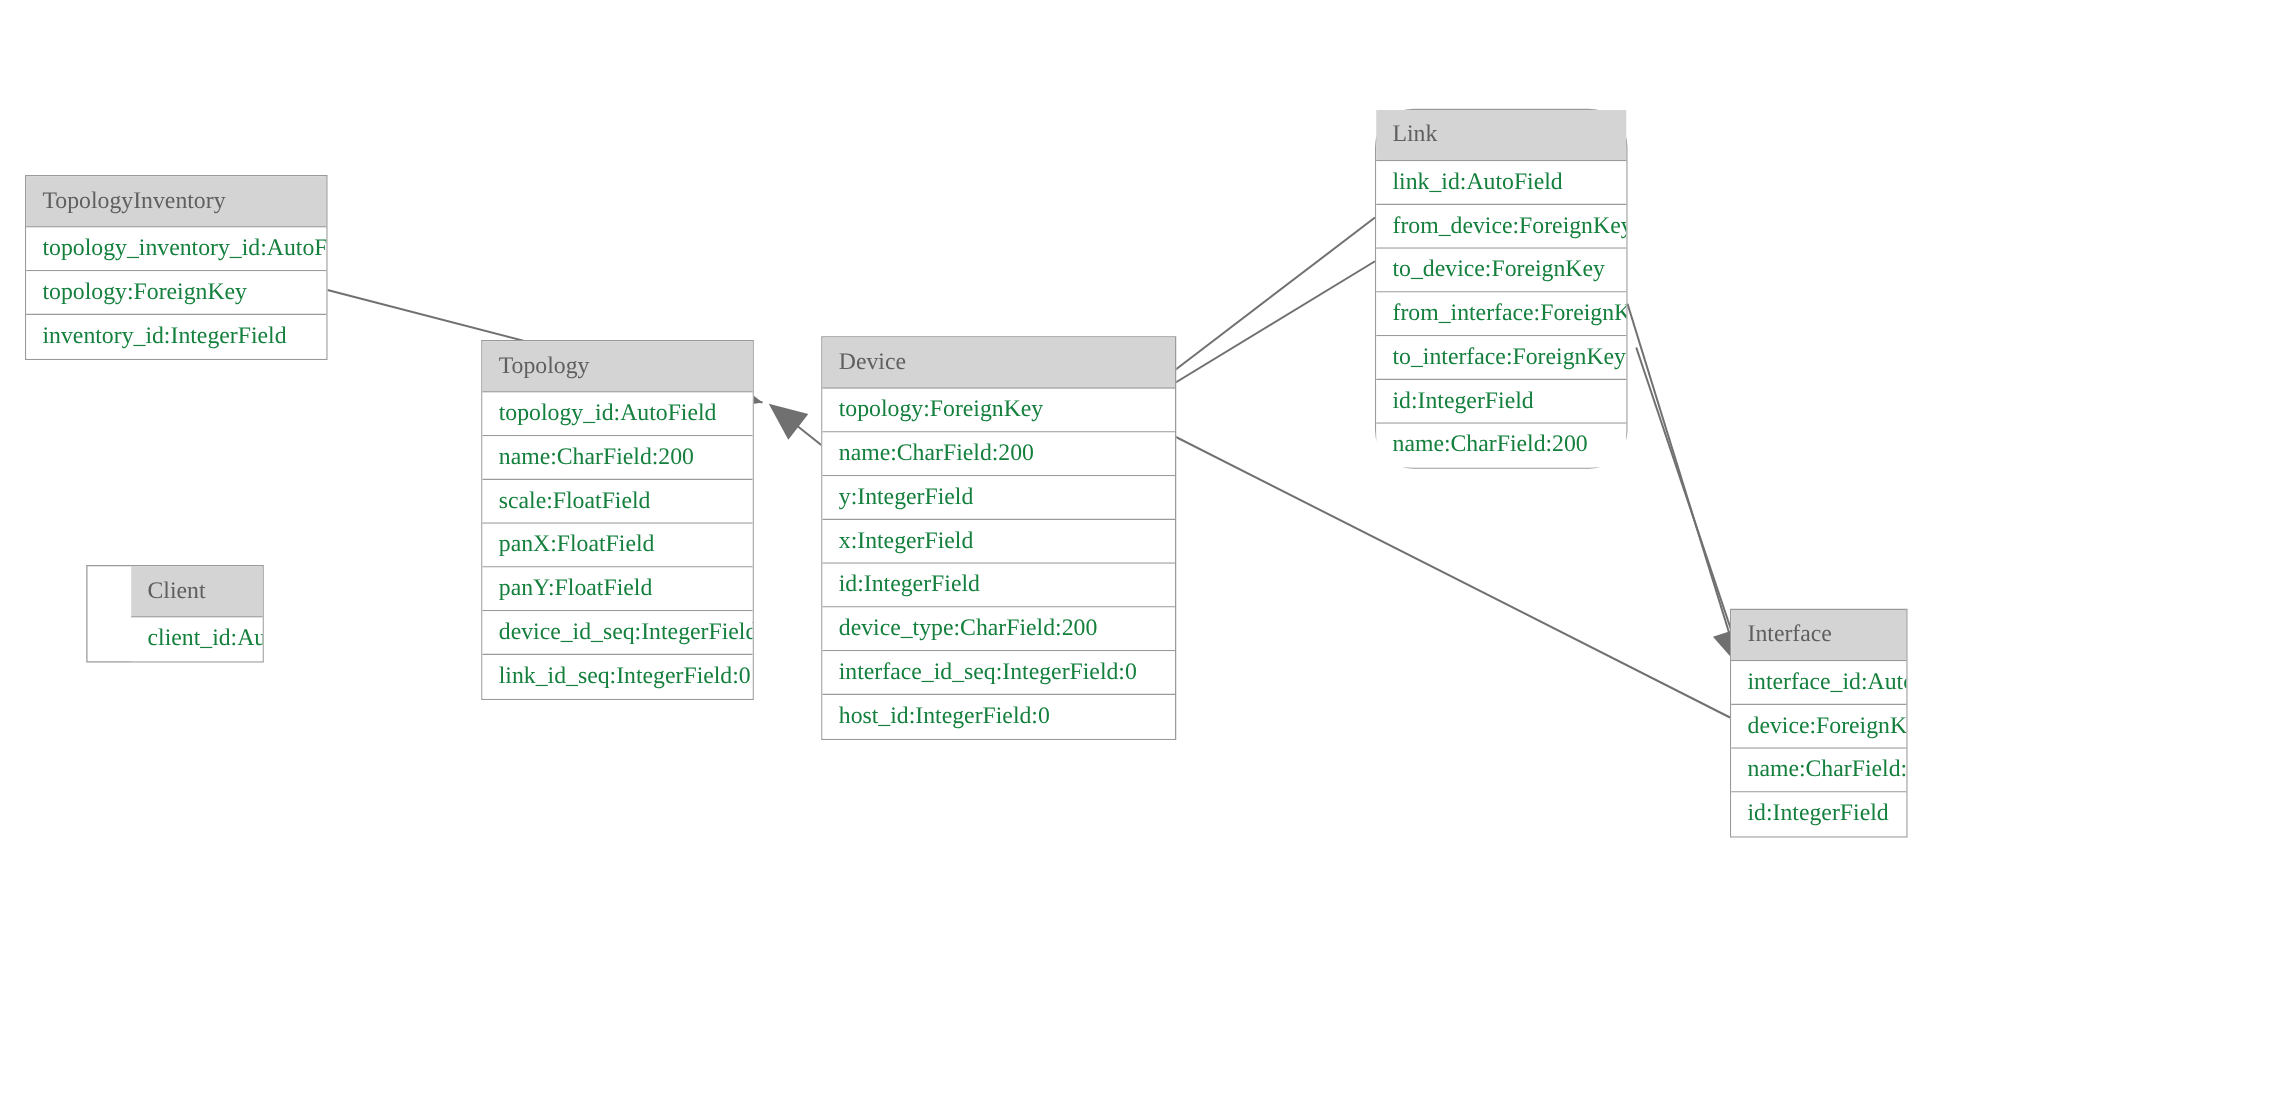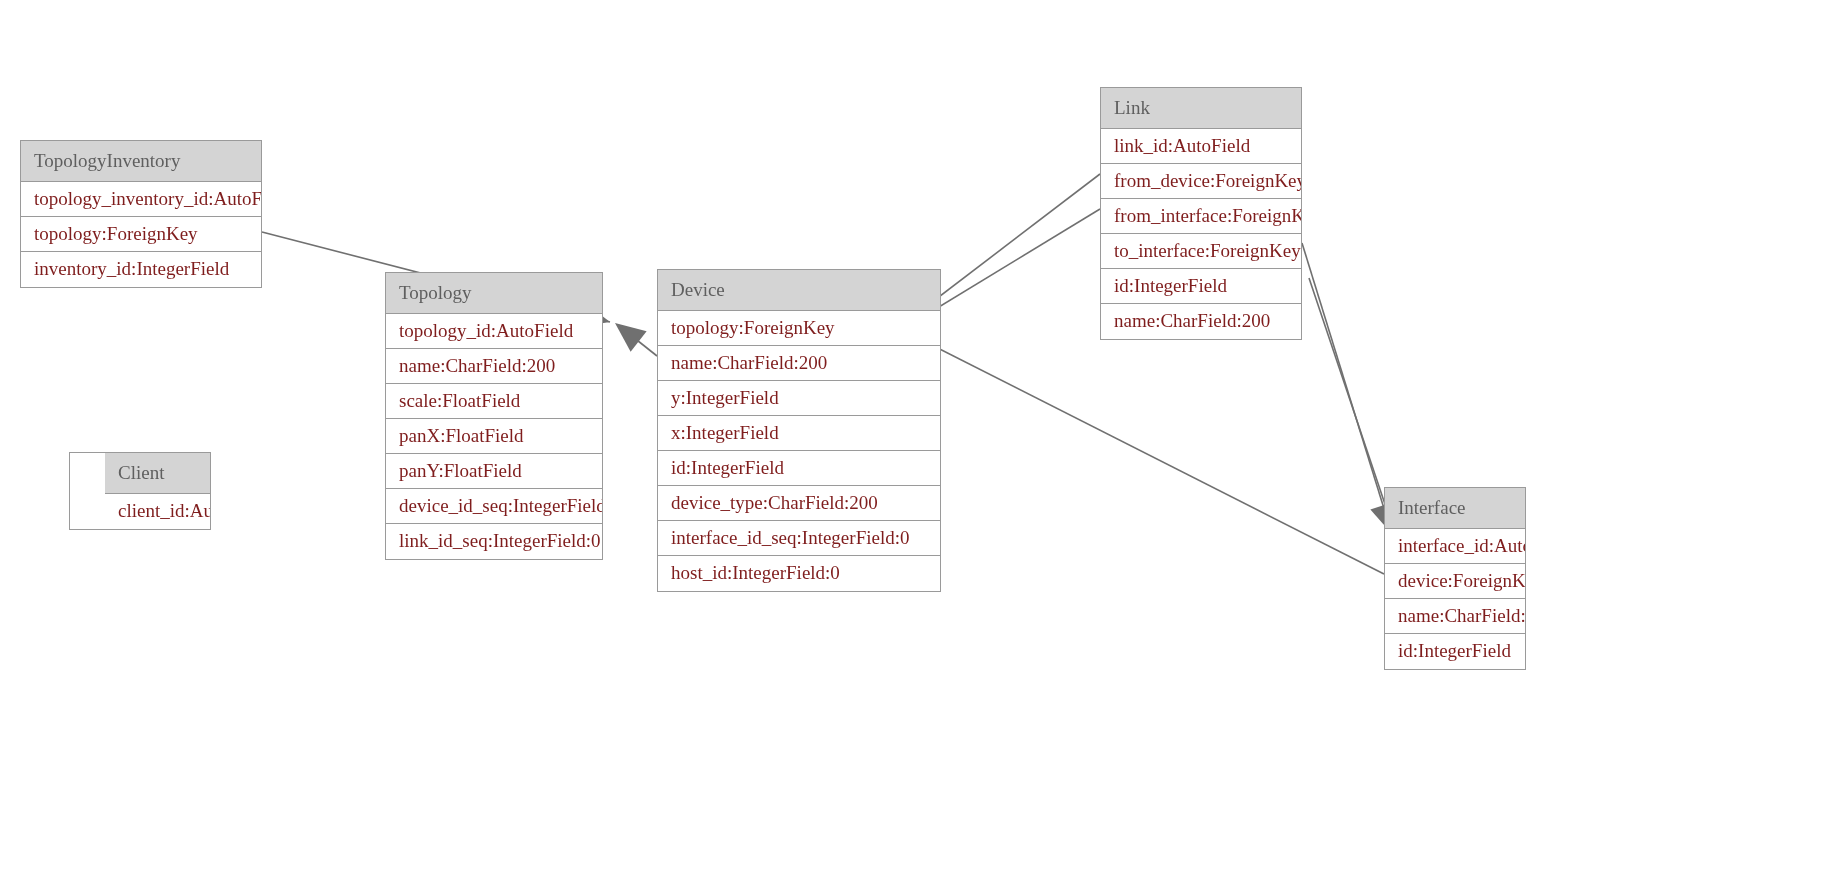--- a/index.html
+++ b/index.html
@@ -39,21 +39,21 @@
     font-size: 19px;
     line-height: 40px;
     height: 41px;
     padding: 0 0 0 13px;
     white-space: nowrap;
     overflow: hidden;
   }
   .entity-field {
     box-sizing: border-box;
     border-bottom: 1px solid #9a9a9a;
-    color: #7f1d1d;
+    color: #15803d;
     font-size: 19px;
     line-height: 34px;
     height: 35px;
     padding: 0 10px 0 13px;
     white-space: nowrap;
     overflow: hidden;
     background: #ffffff;
   }
   .entity-field.last {
     border-bottom: none;
@@ -116,24 +116,25 @@
         <div class="entity-header">Device</div>
         <div class="entity-field">topology:ForeignKey</div>
         <div class="entity-field">name:CharField:200</div>
         <div class="entity-field">y:IntegerField</div>
         <div class="entity-field">x:IntegerField</div>
         <div class="entity-field">id:IntegerField</div>
         <div class="entity-field">device_type:CharField:200</div>
         <div class="entity-field">interface_id_seq:IntegerField:0</div>
         <div class="entity-field last">host_id:IntegerField:0</div>
       </div>
-      <div class="entity" style="left: 1100px; top: 87px; width: 202px;">
+      <div class="entity" style="left: 1100px; top: 87px; width: 202px; border-radius: 31px;">
         <div class="entity-header">Link</div>
         <div class="entity-field">link_id:AutoField</div>
         <div class="entity-field">from_device:ForeignKey</div>
+        <div class="entity-field">to_device:ForeignKey</div>
         <div class="entity-field">from_interface:ForeignKey</div>
         <div class="entity-field">to_interface:ForeignKey</div>
         <div class="entity-field">id:IntegerField</div>
         <div class="entity-field last">name:CharField:200</div>
       </div>
       <div class="entity" style="left: 1384px; top: 487px; width: 142px;">
         <div class="entity-header">Interface</div>
         <div class="entity-field">interface_id:AutoField</div>
         <div class="entity-field">device:ForeignKey</div>
         <div class="entity-field">name:CharField:200</div>

